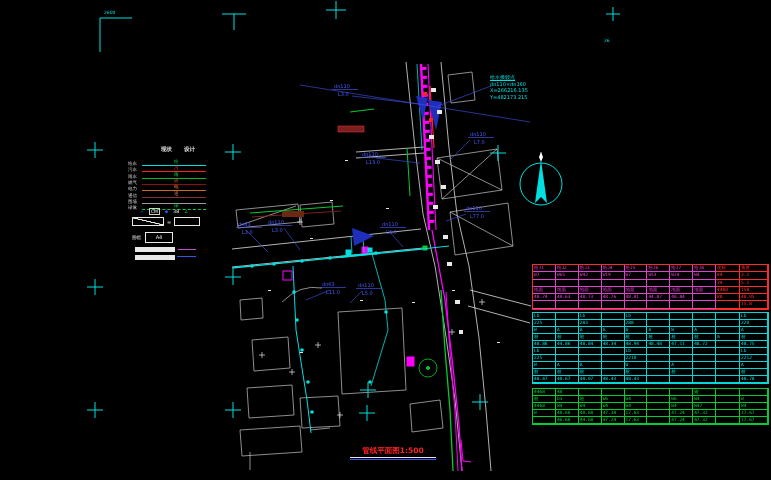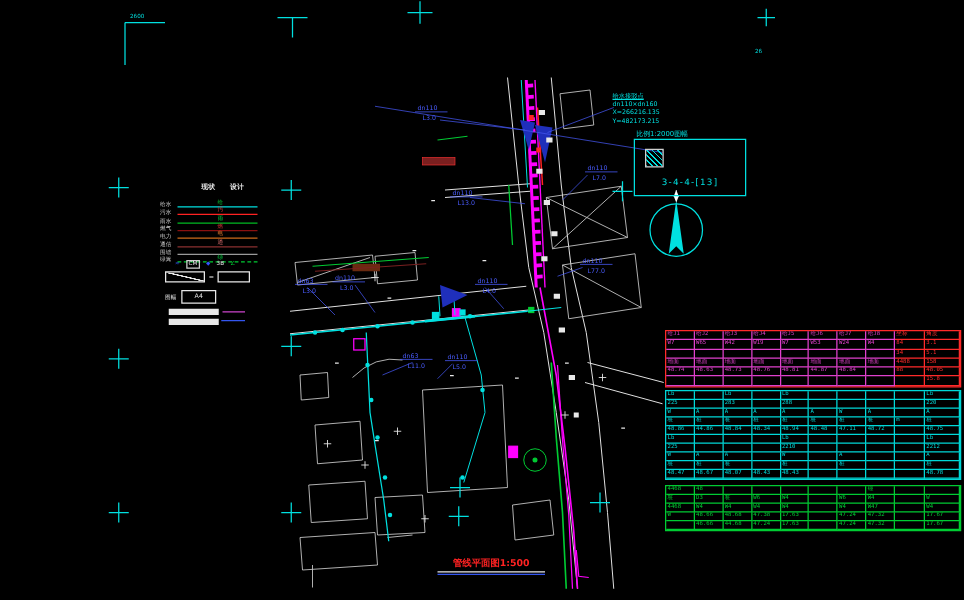--- a/index.html
+++ b/index.html
@@ -248,25 +248,20 @@
       </g>
   </svg>
 
   <div class="abs conn-note">
     <div class="l1">给水接驳点</div>
     <div>dn110×dn160</div>
     <div>X=266216.135</div>
     <div>Y=482173.215</div>
   </div>
 
-  <div class="abs sheet-box">
-    <div class="cap">比例1:2000图幅</div>
-    <div class="hatch"></div>
-    <div class="code">3-4-4-[13]</div>
-  </div>
 
   <div class="abs legend">
     <span class="hdr" style="left:33px;">现状</span>
     <span class="hdr" style="left:56px;">设计</span>
     <div id="legend-rows">
         <div class="lg-row" style="top: 16px;">
           <span class="lbl">给水</span>
           <div class="line" style="border-top-color: rgb(0, 222, 222); border-top-style: solid;"></div>
           <span class="tag" style="color: rgb(0, 204, 51);">给</span>
         </div>

